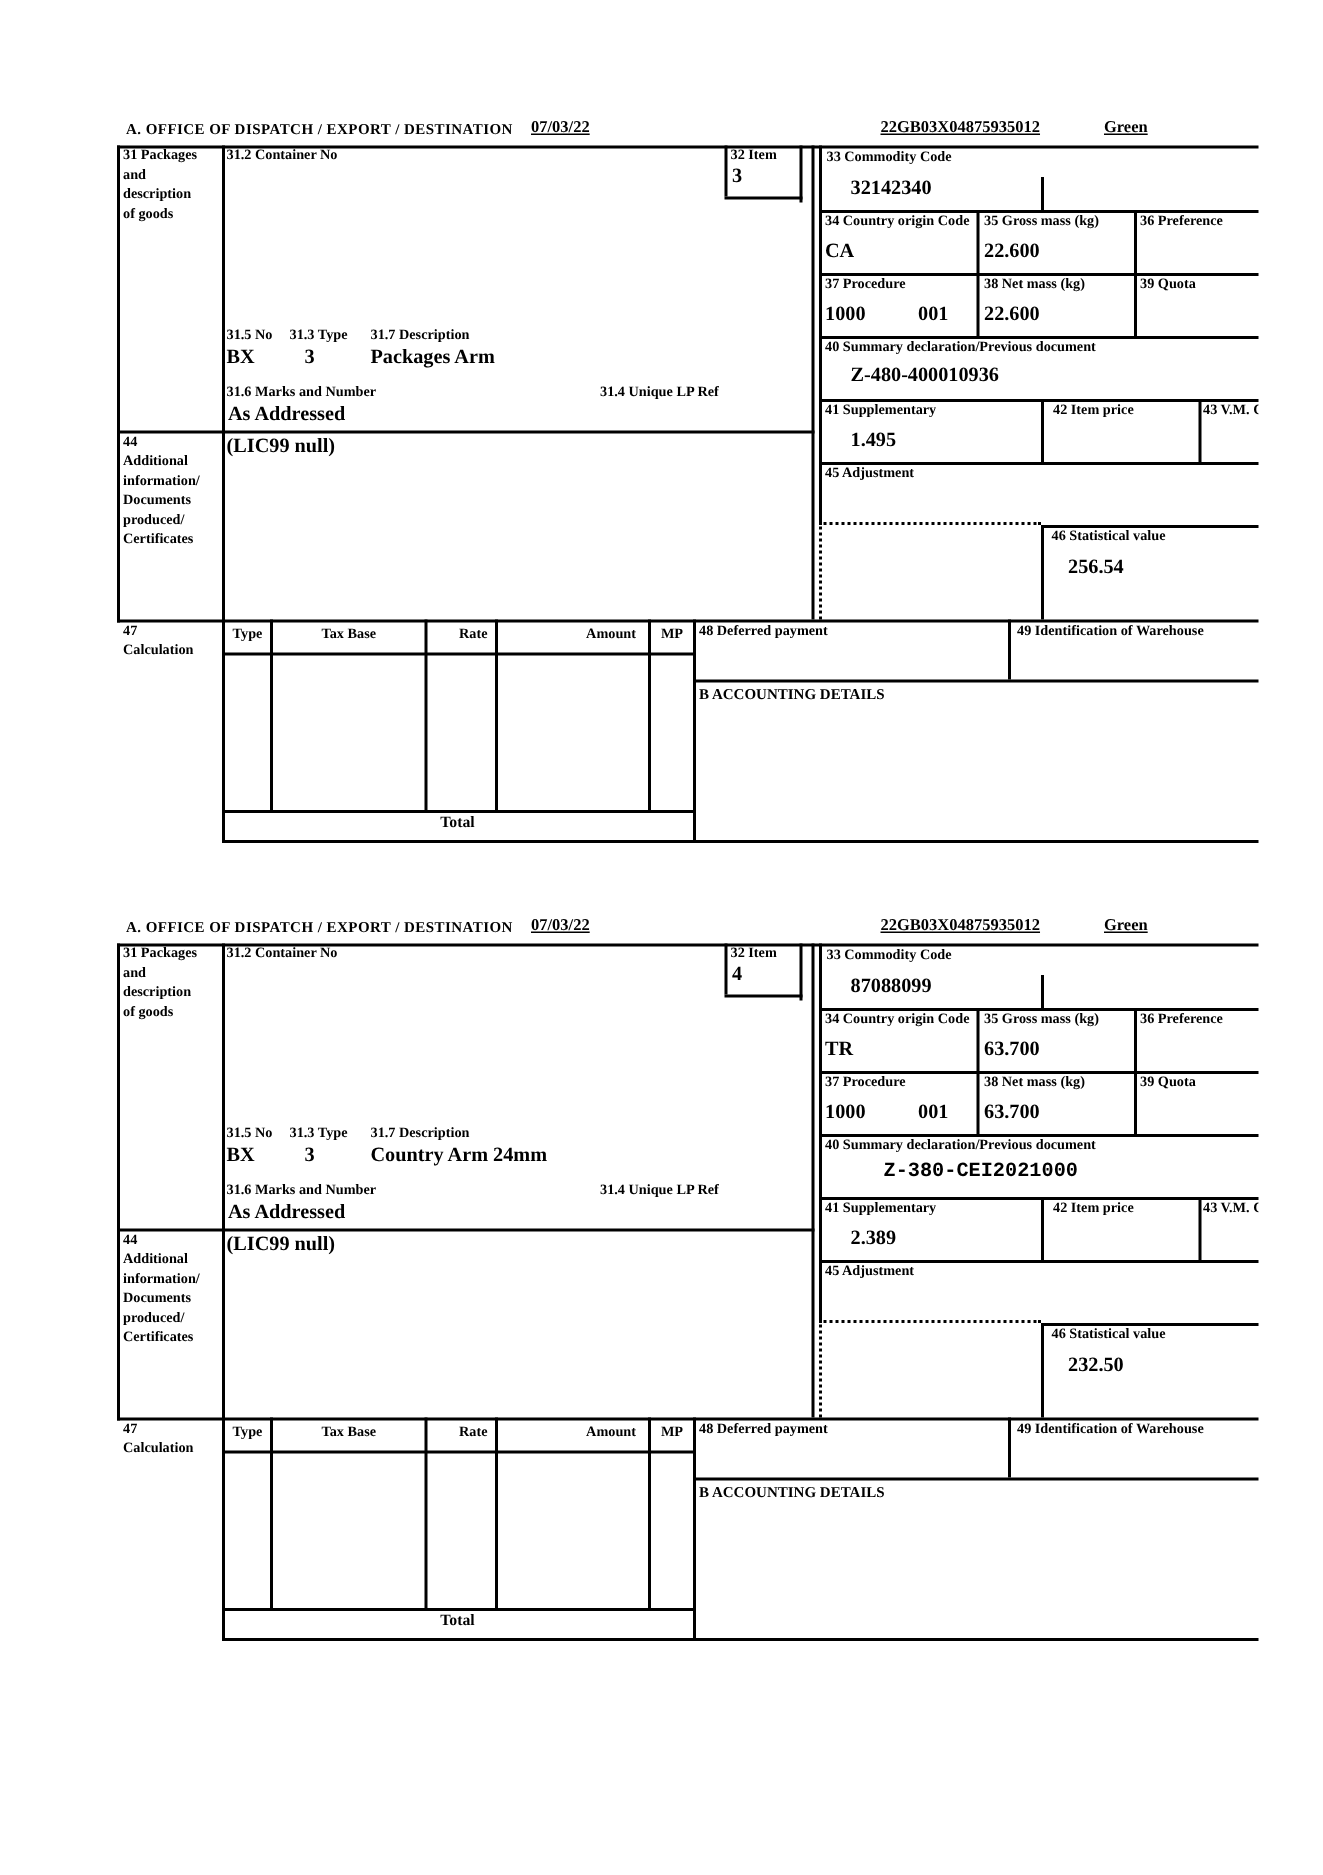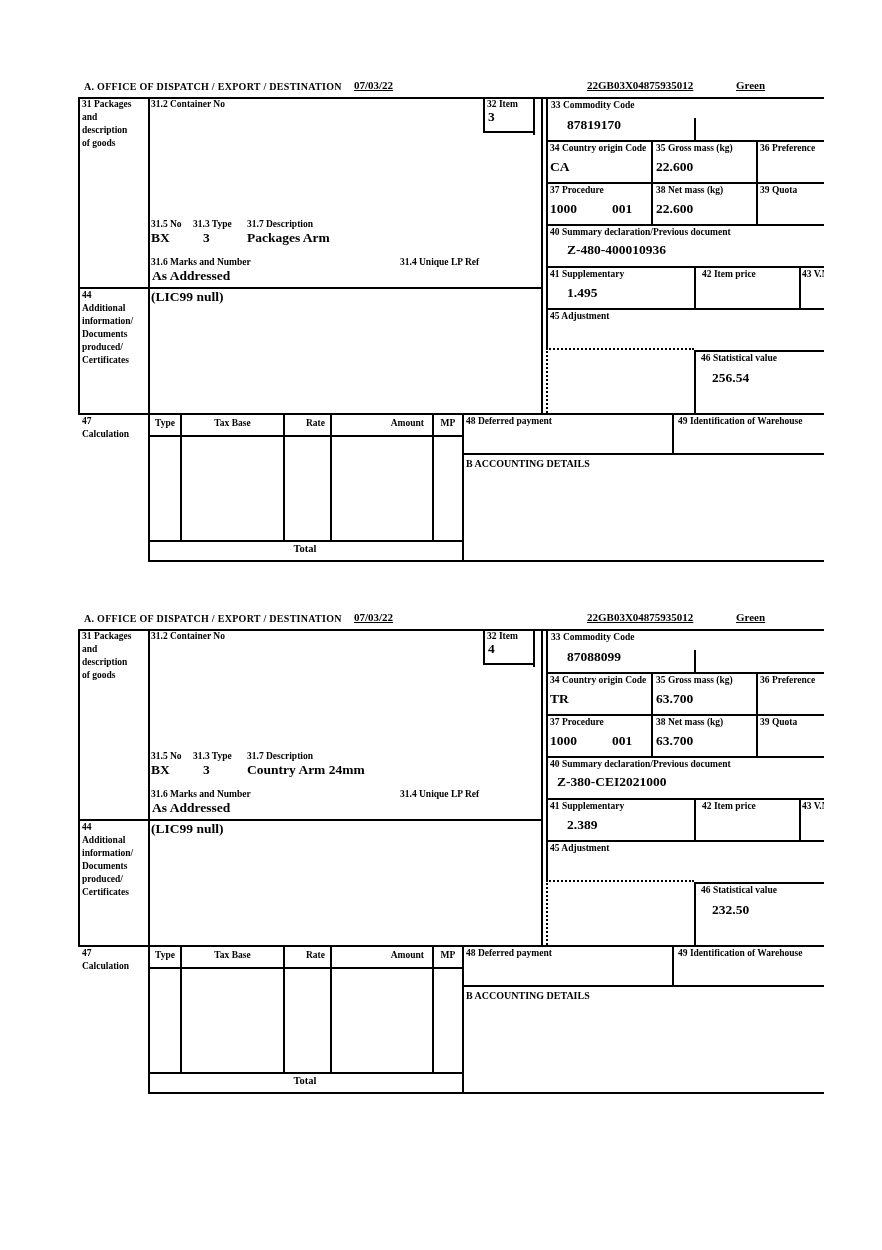--- a/index.html
+++ b/index.html
@@ -1,17 +1,17 @@
 <!DOCTYPE html>
 <html><head>
 <meta charset="utf-8">
 <style>
   html,body{margin:0;padding:0;background:#fff;}
   #page{position:relative;width:824px;height:1250px;background:#ffffff;overflow:hidden;
-        font-family:"Liberation Serif","DejaVu Serif",serif;color:#000;}
+        font-family:"Liberation Serif","DejaVu Serif",serif;color:#000;padding-left:15px;}
   .block{position:absolute;left:0;width:882px;height:484px;}
   .ln{position:absolute;background:#000;}
   .lnd-h{position:absolute;height:0;border-top:2px dotted #000;background:none;}
   .lnd-v{position:absolute;width:0;border-left:2px dotted #000;background:none;}
   .t{position:absolute;white-space:nowrap;line-height:1.05;}
   .lbl{font-size:9.5px;font-weight:700;}
   .val{font-size:13.5px;font-weight:700;}
   .hofc{font-size:10px;font-weight:700;letter-spacing:.3px;}
   .hval{font-size:11px;font-weight:700;text-decoration:underline;}
   .cell{position:absolute;font-size:9.5px;font-weight:700;}
@@ -68,21 +68,21 @@
 
     <div class="t lbl" style="left:82px;top:20px;">31 Packages</div>
     <div class="t lbl" style="left:82px;top:33px;">and</div>
     <div class="t lbl" style="left:82px;top:46px;">description</div>
     <div class="t lbl" style="left:82px;top:59px;">of goods</div>
 
     <div class="t lbl" style="left:151px;top:20px;">31.2 Container No</div>
     <div class="t lbl" style="left:487px;top:20px;">32 Item</div>
     <div class="t val" style="left:488px;top:30px;">3</div>
     <div class="t lbl" style="left:551px;top:21px;">33 Commodity Code</div>
-    <div class="t val" style="left:567px;top:38px;">87819170</div>
+    <div class="t val" style="left:567px;top:38px;">32142340</div>
 
     <div class="t lbl" style="left:550px;top:64px;">34 Country origin Code</div>
     <div class="t val" style="left:550px;top:80px;">CA</div>
     <div class="t lbl" style="left:656px;top:64px;">35 Gross mass (kg)</div>
     <div class="t val" style="left:656px;top:80px;">22.600</div>
     <div class="t lbl" style="left:760px;top:64px;">36 Preference</div>
 
     <div class="t lbl" style="left:550px;top:106px;">37 Procedure</div>
     <div class="t val" style="left:550px;top:122px;">1000</div>
     <div class="t val" style="left:612px;top:122px;">001</div>
@@ -196,21 +196,21 @@
     <div class="t lbl" style="left:760px;top:64px;">36 Preference</div>
 
     <div class="t lbl" style="left:550px;top:106px;">37 Procedure</div>
     <div class="t val" style="left:550px;top:122px;">1000</div>
     <div class="t val" style="left:612px;top:122px;">001</div>
     <div class="t lbl" style="left:656px;top:106px;">38 Net mass (kg)</div>
     <div class="t val" style="left:656px;top:122px;">63.700</div>
     <div class="t lbl" style="left:760px;top:106px;">39 Quota</div>
 
     <div class="t lbl" style="left:550px;top:148px;">40 Summary declaration/Previous document</div>
-    <div class="t val" style="left:557px;top:163px;">Z-380-CEI2021000</div>
+    <div class="t val" style="left:589px;top:163px;font-family:Liberation Mono, monospace;">Z-380-CEI2021000</div>
 
     <div class="t lbl" style="left:550px;top:190px;">41 Supplementary</div>
     <div class="t val" style="left:567px;top:206px;">2.389</div>
     <div class="t lbl" style="left:702px;top:190px;">42 Item price</div>
     <div class="t lbl" style="left:802px;top:190px;">43 V.M. Code</div>
 
     <div class="t lbl" style="left:550px;top:232px;">45 Adjustment</div>
     <div class="t lbl" style="left:701px;top:274px;">46 Statistical value</div>
     <div class="t val" style="left:712px;top:291px;">232.50</div>
 

